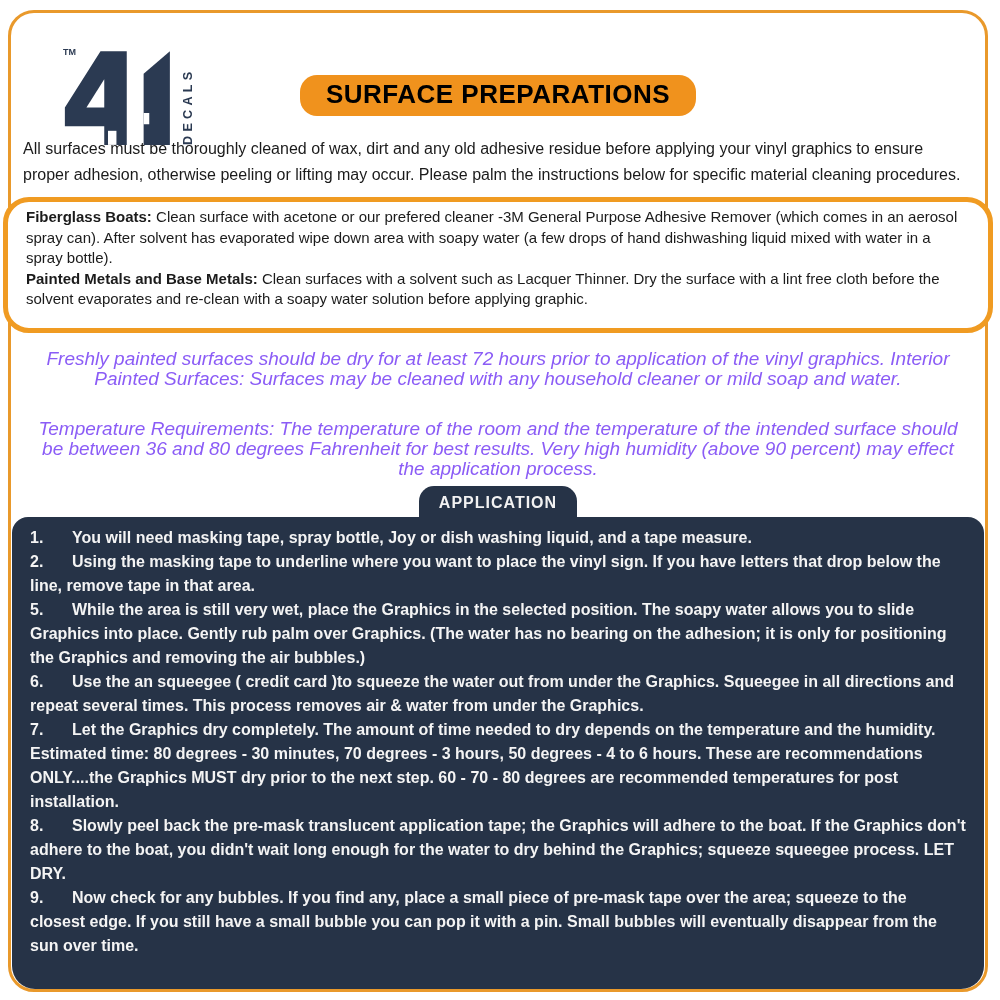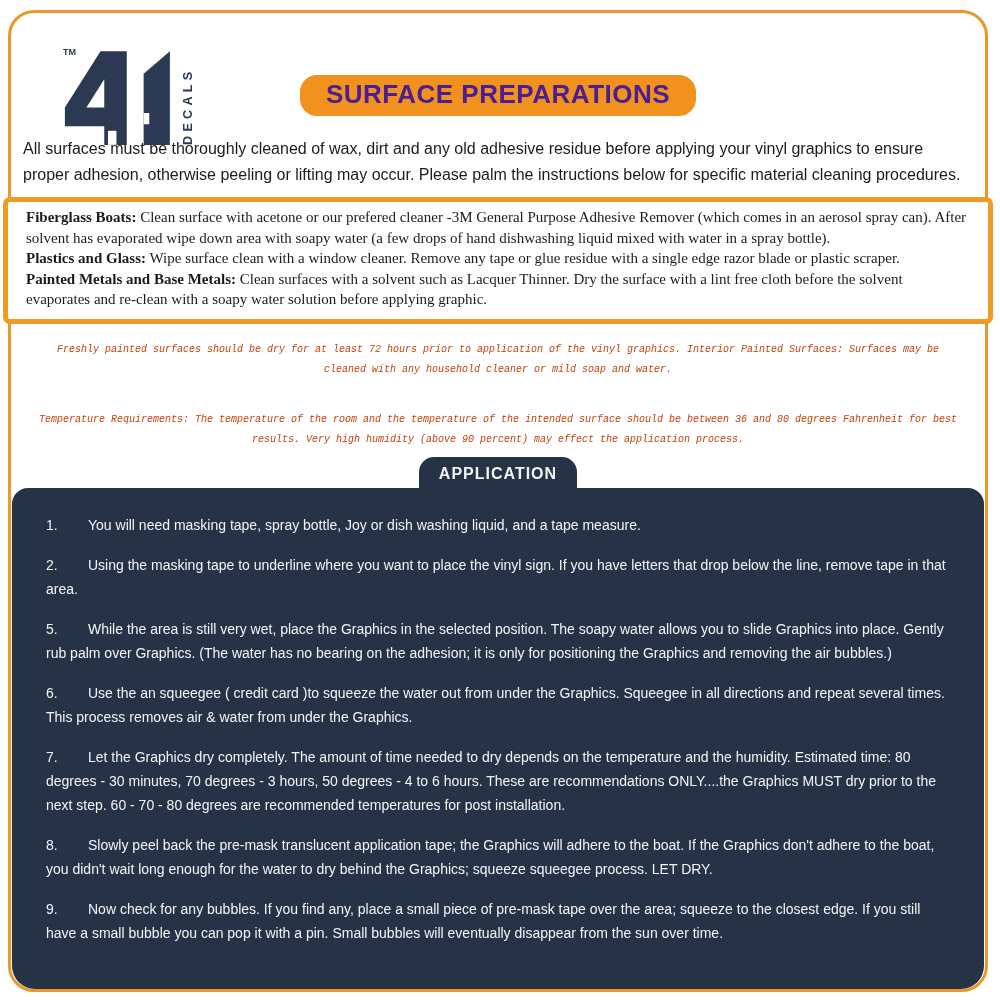--- a/index.html
+++ b/index.html
@@ -11,56 +11,56 @@
     display:flex;flex-direction:column;background:#fff;
   }
 
   
   .logo{position:absolute;top:22px;left:38px;width:160px;height:104px;}
   .logo .tm{position:absolute;top:12px;left:14px;font-size:9px;font-weight:bold;color:#2b3a52;letter-spacing:0px;text-align:right;}
   .logo svg{position:absolute;top:16px;left:14px;}
 
   
   .banner-orange{
-    margin:62px auto 0;background:#f0921d;color:#4c1d95;
+    margin:62px auto 0;background:#f0921d;color:#000000;
     font-size:26px;font-weight:bold;letter-spacing:.5px;
     padding:4px 26px 6px;border-radius:17px;white-space:nowrap;
   }
 
   
   .intro{margin:20px 0 0;padding:0 12px;font-size:16px;line-height:26px;}
 
   
   .materials-box{
-    margin:9px -8px 0;border:5px solid #f09b22;border-radius:7px;
-    padding:5px 18px 9px;background:#fff;font-family:Liberation Serif, serif;
+    margin:9px -8px 0;border:5px solid #f09b22;border-radius:26px;
+    padding:5px 18px 18px;background:#fff;
   }
   .materials-box p{margin:0;font-size:15px;line-height:20.5px;}
   .mat-label{font-weight:bold;}
 
   
   .note{margin:16px 0 0;padding:0 26px;text-align:center;font-style:italic;
-        font-size:10px;line-height:20px;color:#c2410c;font-family:Liberation Mono, monospace;}
+        font-size:19px;line-height:20px;color:#8b5cf6;}
   .note.second{margin-top:30px;}
 
   
   .banner-navy{
     position:relative;z-index:1;
     margin:7px auto -10px;background:#263347;color:#f2f2f2;
     font-size:16px;font-weight:bold;letter-spacing:1px;
     padding:3px 20px 10px;line-height:28px;border-radius:15px 15px 0 0;white-space:nowrap;
   }
 
   
   .app-box{
     flex:1;margin:0 1px;background:#263347;color:#f4f4f4;
     border-radius:16px 16px 23px 23px;
     padding:9px 18px 8px;
   }
-  .app-box p.step{margin:16px;font-size:14px;line-height:24px;font-weight:normal;}
+  .app-box p.step{margin:0;font-size:16px;line-height:24px;font-weight:bold;}
   .step-num{display:inline-block;min-width:42px;}
 </style>
 </head>
 <body>
 
 <div class="page">
 
   <div class="logo">
     <span class="tm">TM</span>
     <svg width="150" height="94" viewBox="0 0 160 100">
@@ -77,21 +77,20 @@
   </div>
 
   <div class="banner-orange">SURFACE PREPARATIONS</div>
 
   <p class="intro">All surfaces must be thoroughly cleaned of wax, dirt and any old adhesive residue before applying your vinyl graphics to ensure proper adhesion, otherwise peeling or lifting may occur. Please palm the instructions below for specific material cleaning procedures.</p>
 
   <div class="materials-box">
 
       <p><span class="mat-label">Fiberglass Boats:</span> <span>Clean surface with acetone or our prefered cleaner -3M General Purpose Adhesive Remover (which comes in an aerosol spray can). After solvent has evaporated wipe down area with soapy water (a few drops of hand dishwashing liquid mixed with water in a spray bottle).</span></p>
 
-      <p><span class="mat-label">Plastics and Glass:</span> <span>Wipe surface clean with a window cleaner. Remove any tape or glue residue with a single edge razor blade or plastic scraper.</span></p>
 
       <p><span class="mat-label">Painted Metals and Base Metals:</span> <span>Clean surfaces with a solvent such as Lacquer Thinner. Dry the surface with a lint free cloth before the solvent evaporates and re-clean with a soapy water solution before applying graphic.</span></p>
     </div>
 
   <p class="note">Freshly painted surfaces should be dry for at least 72 hours prior to application of the vinyl graphics. Interior Painted Surfaces: Surfaces may be cleaned with any household cleaner or mild soap and water.</p>
   <p class="note second">Temperature Requirements: The temperature of the room and the temperature of the intended surface should be between 36 and 80 degrees Fahrenheit for best results. Very high humidity (above 90 percent) may effect the application process.</p>
 
   <div class="banner-navy">APPLICATION</div>
 
   <div class="app-box">

